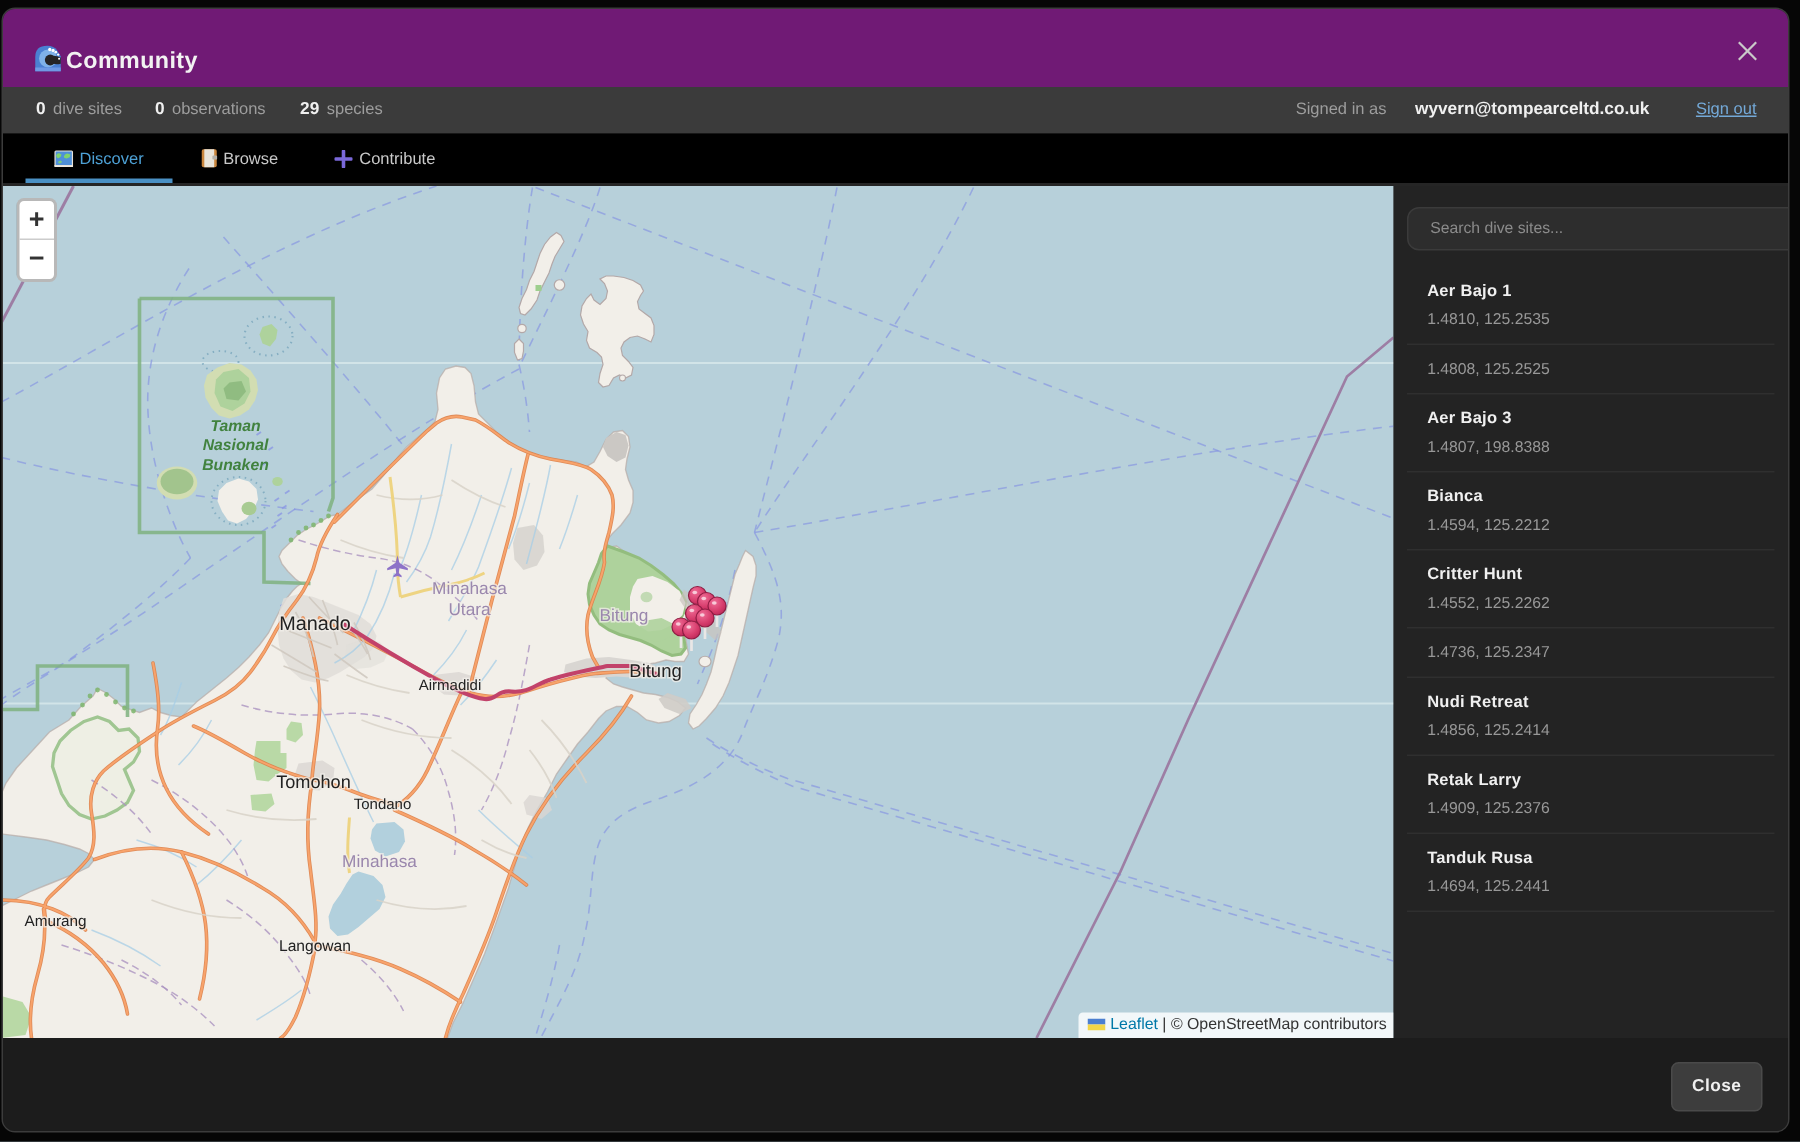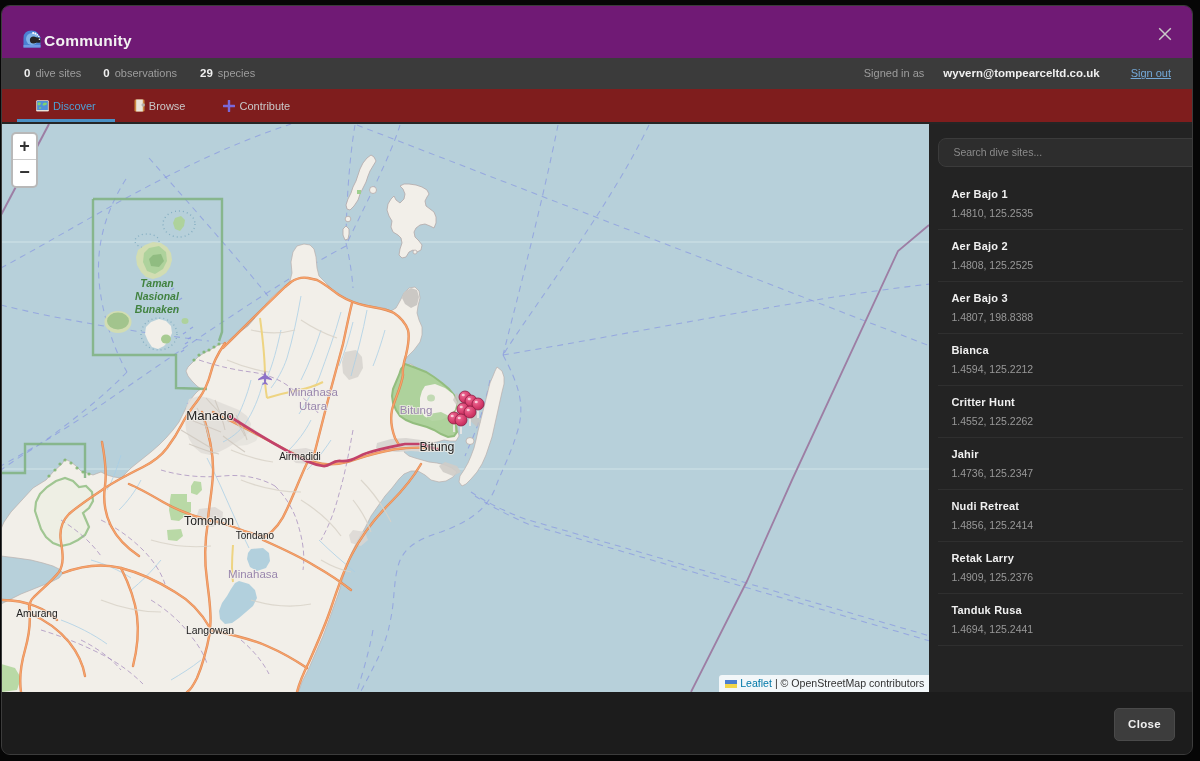--- a/index.html
+++ b/index.html
@@ -8,21 +8,21 @@
   .hdr { position:absolute; left:0; top:0; width:100%; height:52px; background:#701a75; }
   .hdr .title { position:absolute; left:42px; top:26px; font-size:15.5px; font-weight:bold; color:#f2f2f2; letter-spacing:.3px; }
   .hdr .wicon { position:absolute; left:21px; top:24px; }
   .hdr .x { position:absolute; left:1156px; top:21px; }
   .stats { position:absolute; left:0; top:51.5px; width:100%; height:31.5px; background:#3b3b3b; display:flex; align-items:center; font-size:11px; color:#9d9d9d; }
   .stats b { color:#f0f0f0; font-weight:bold; margin-right:5px; font-size:11.5px; }
   .stats .grp { margin-left:22px; display:flex; align-items:baseline; }
   .stats .right { margin-left:auto; margin-right:21px; display:flex; align-items:flex-start; }
   .stats .right b { margin:0 19px; font-size:11.5px; }
   .stats .right a { color:#74a9d8; text-decoration:underline; font-size:11px; margin-left:12px; }
-  .tabs { position:absolute; left:0; top:83px; width:100%; height:33px; background:#7f1d1d; display:flex; align-items:center; padding-left:15px; }
+  .tabs { position:absolute; left:0; top:83px; width:100%; height:33px; background:#000000; display:flex; align-items:center; padding-left:15px; }
   .tab { height:35px; display:flex; align-items:center; padding:0 19px; font-size:11px; color:#c9c9c9; position:relative; }
   .tab .ic { margin-right:4px; display:inline-flex; }
   .tab.active { color:#4da1d6; }
   .tab.active:after { content:""; position:absolute; left:0; right:0; bottom:1px; height:2.6px; background:#4a90c4; }
   .content { position:absolute; left:0; top:118px; width:100%; height:568px; display:flex; }
   .mapwrap { position:relative; width:929px; height:568px; background:#b7d0da; overflow:hidden; }
   .sidebar { position:relative; width:263px; height:568px; background:#232323; padding:14px 9px 0 9px; overflow:hidden; }
   .search { width:264px; height:29px; background:#2d2d2d; border:1px solid #3b3b3b; border-radius:8px; color:#8b8b8b; font-size:10.5px; line-height:27px; padding-left:14px; }
   .ditem { padding:7px 0 7px 13px; border-bottom:1px solid #2f2f2f; }
   .dlist { margin-top:11px; }
@@ -338,37 +338,35 @@
           </svg><span class="lf">Leaflet</span> | © OpenStreetMap contributors</div>
     </div>
     <div class="sidebar">
       <div class="search">Search dive sites...</div>
       <div class="dlist">
         <div class="ditem">
             <div class="nm">Aer Bajo 1</div>
             <div class="co">1.4810, 125.2535</div>
           </div>
         <div class="ditem">
-            <div class="nm">Aer Bajo 2</div>
             <div class="co">1.4808, 125.2525</div>
           </div>
         <div class="ditem">
             <div class="nm">Aer Bajo 3</div>
             <div class="co">1.4807, 198.8388</div>
           </div>
         <div class="ditem">
             <div class="nm">Bianca</div>
             <div class="co">1.4594, 125.2212</div>
           </div>
         <div class="ditem">
             <div class="nm">Critter Hunt</div>
             <div class="co">1.4552, 125.2262</div>
           </div>
         <div class="ditem">
-            <div class="nm">Jahir</div>
             <div class="co">1.4736, 125.2347</div>
           </div>
         <div class="ditem">
             <div class="nm">Nudi Retreat</div>
             <div class="co">1.4856, 125.2414</div>
           </div>
         <div class="ditem">
             <div class="nm">Retak Larry</div>
             <div class="co">1.4909, 125.2376</div>
           </div>

